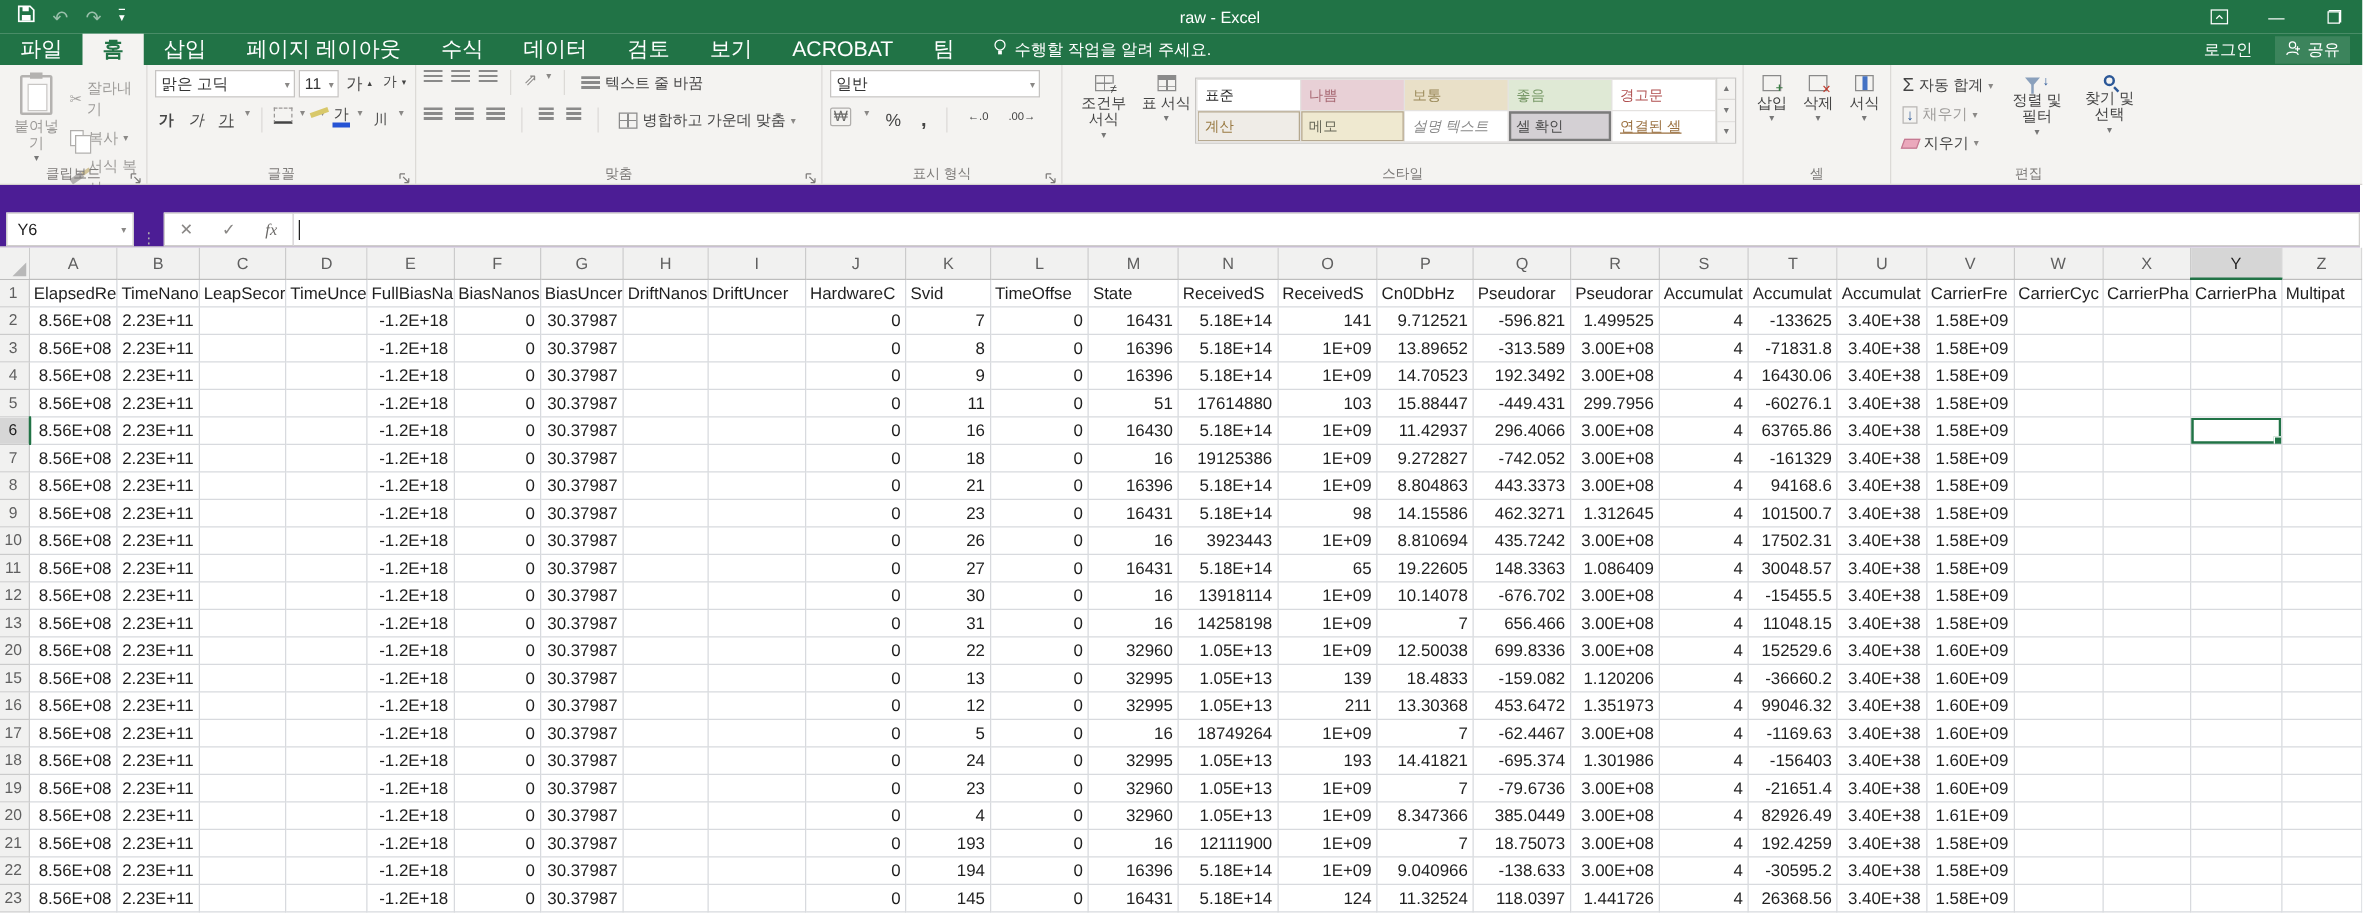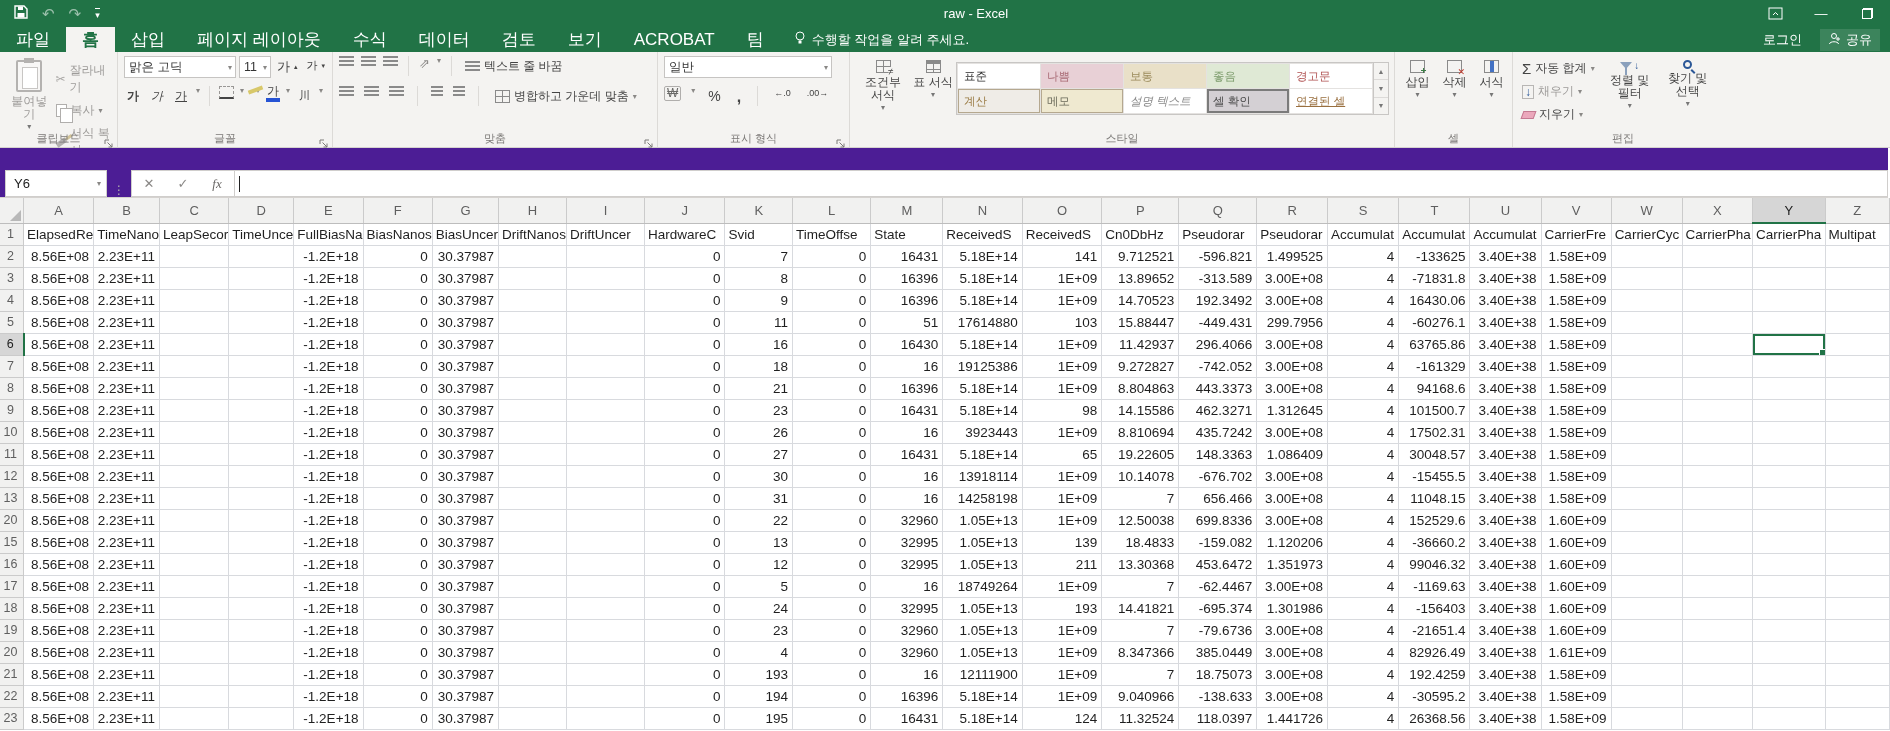--- a/index.html
+++ b/index.html
@@ -1138,21 +1138,21 @@
             <td>8.56E+08</td>
             <td>2.23E+11</td>
             <td></td>
             <td></td>
             <td>-1.2E+18</td>
             <td>0</td>
             <td>30.37987</td>
             <td></td>
             <td></td>
             <td>0</td>
-            <td>195</td>
+            <td>145</td>
             <td>0</td>
             <td>16431</td>
             <td>5.18E+14</td>
             <td>124</td>
             <td>11.32524</td>
             <td>118.0397</td>
             <td>1.441726</td>
             <td>4</td>
             <td>26368.56</td>
             <td>3.40E+38</td>

